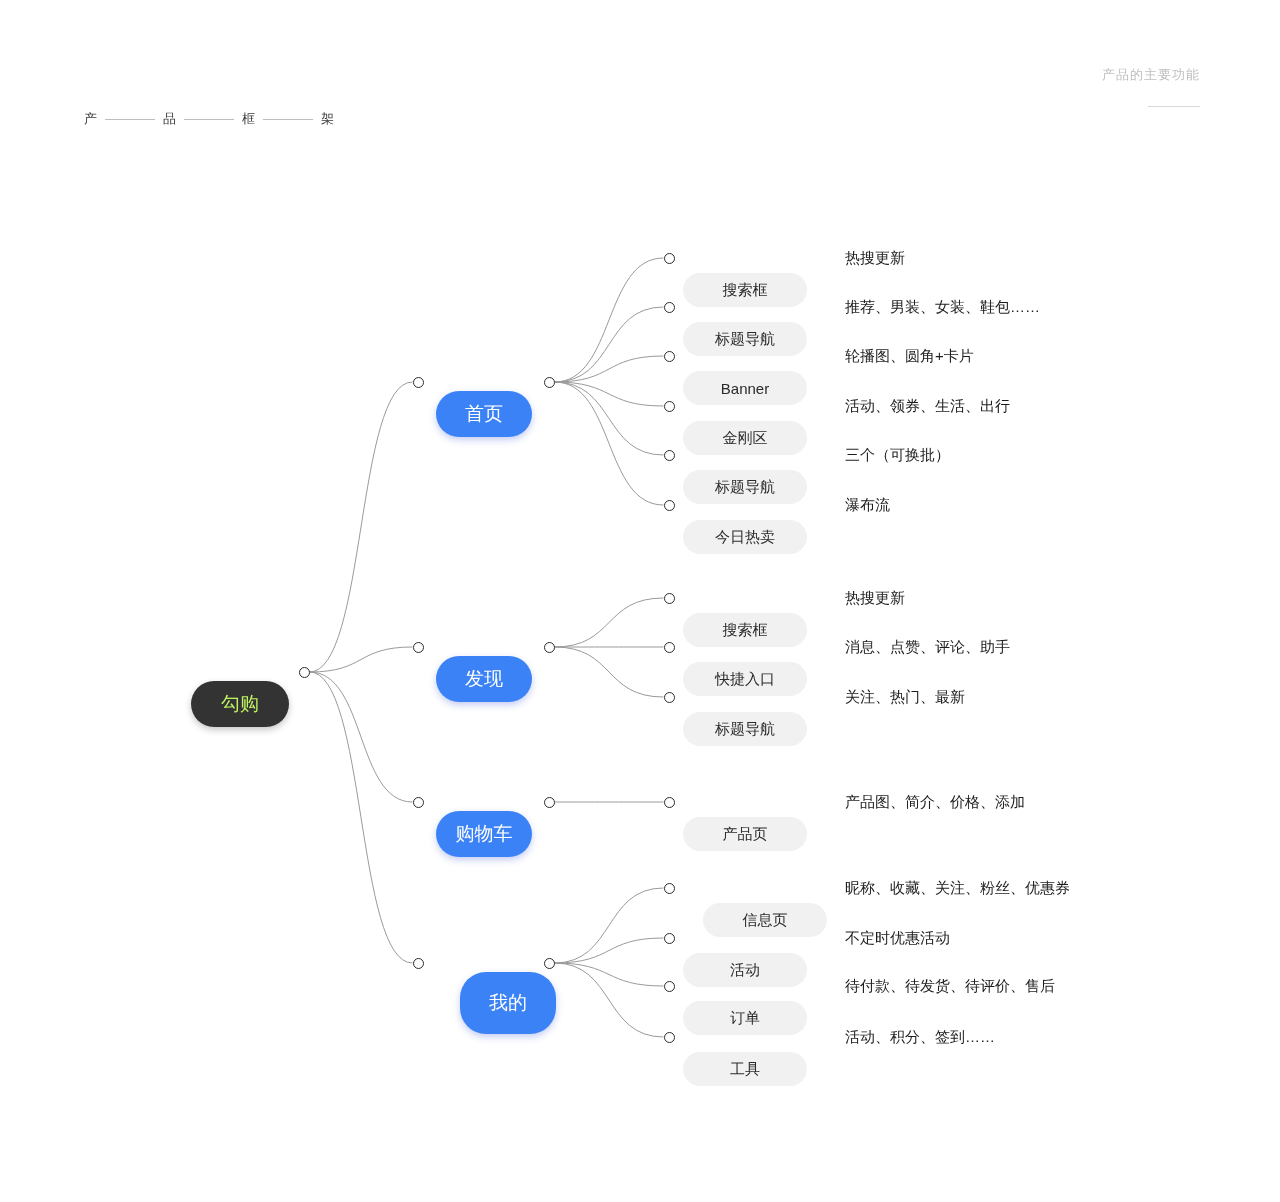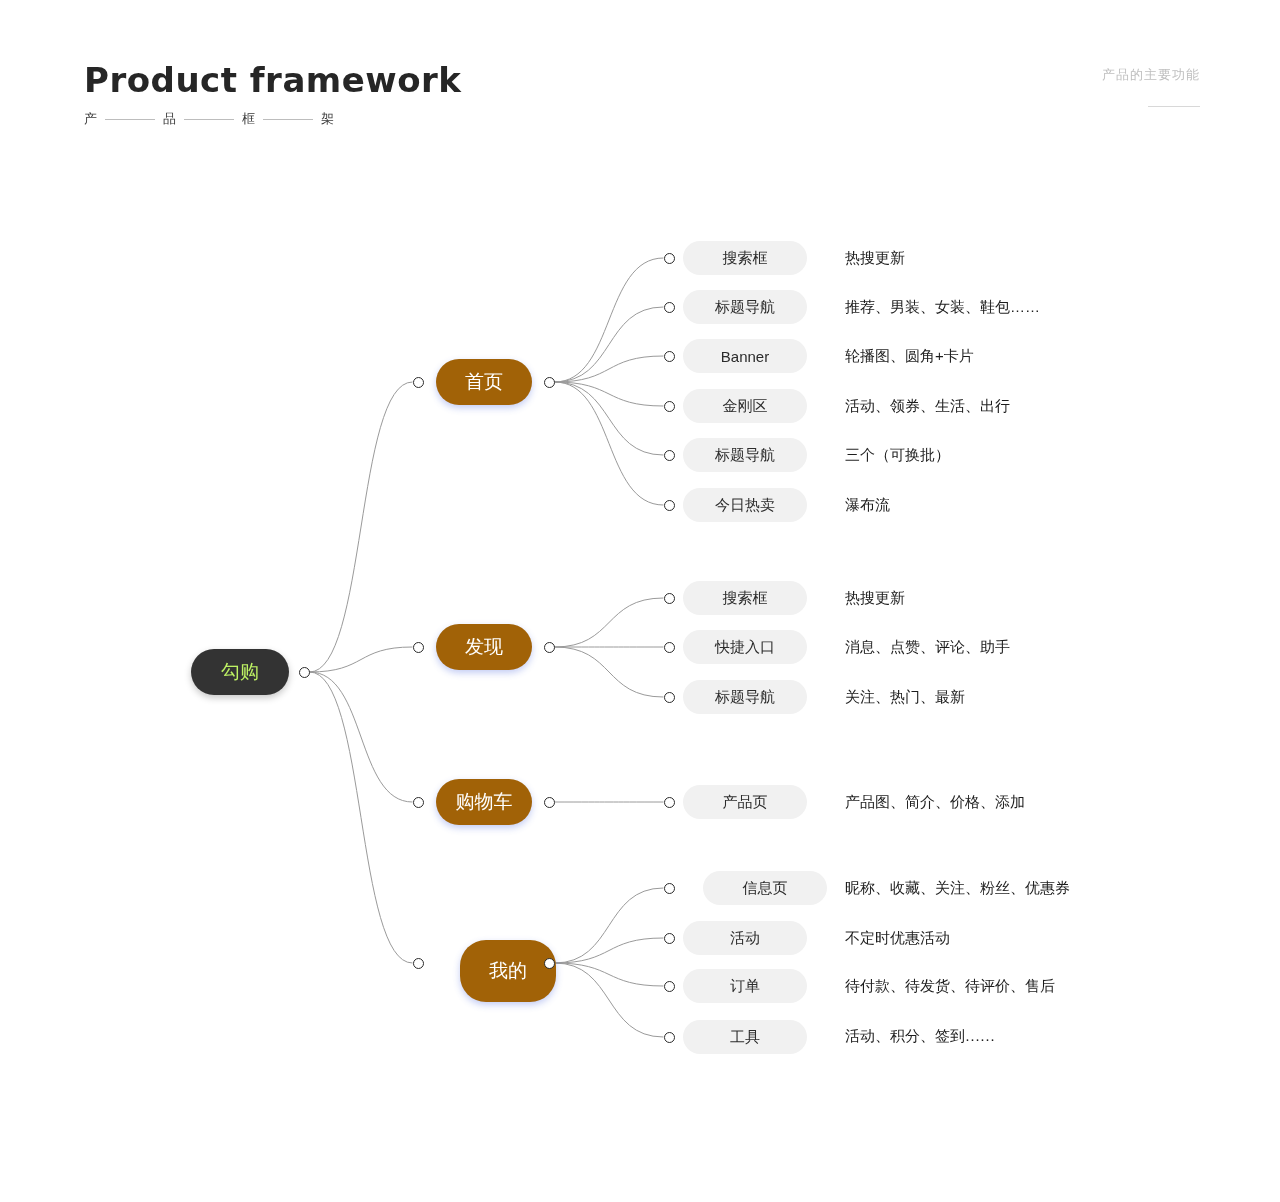--- a/index.html
+++ b/index.html
@@ -93,34 +93,35 @@
   }
 
   .node {
     position: absolute;
     box-sizing: border-box;
     display: flex;
     align-items: center;
     justify-content: center;
     white-space: nowrap;
     border-radius: 26px;
+    margin-top: 32px;
   }
 
   .node-root {
     width: 98px;
     height: 46px;
     background: #333333;
     color: #bef264;
     font-size: 19px;
     box-shadow: 0 3px 7px rgba(0,0,0,0.22);
   }
   .node-branch {
     width: 96px;
     height: 46px;
-    background: #a16207;
+    background: #3b82f6;
     color: #ffffff;
     font-size: 19px;
     box-shadow: 0 3px 7px rgba(60,90,220,0.30);
   }
   .node-leaf {
     width: 124px;
     height: 34px;
     background: #f1f1f1;
     color: #2b2b2b;
     font-size: 15px;
@@ -142,21 +143,20 @@
     font-size: 15px;
     color: #1d1d1d;
     white-space: nowrap;
     line-height: 1;
   }
 </style>
 </head>
 <body>
 
 <div id="header">
-  <div id="title-main">Product framework</div>
 
   <div id="title-sub">
     <span class="sub-char">产</span>
     <span class="sub-rule"></span>
     <span class="sub-char">品</span>
     <span class="sub-rule"></span>
     <span class="sub-char">框</span>
     <span class="sub-rule"></span>
     <span class="sub-char">架</span>
   </div>
@@ -237,15 +237,15 @@
       <div class="node node-leaf" style="left: 703px; top: 871px; width: 124px; height: 34px;">信息页</div>
       <div class="desc" style="left: 845px; top: 880px;">昵称、收藏、关注、粉丝、优惠券</div>
       <div class="dot" style="left: 663.5px; top: 932.5px;"></div>
       <div class="node node-leaf" style="left: 683px; top: 921px; width: 124px; height: 34px;">活动</div>
       <div class="desc" style="left: 845px; top: 930px;">不定时优惠活动</div>
       <div class="dot" style="left: 663.5px; top: 980.5px;"></div>
       <div class="node node-leaf" style="left: 683px; top: 969px; width: 124px; height: 34px;">订单</div>
       <div class="desc" style="left: 845px; top: 978px;">待付款、待发货、待评价、售后</div>
       <div class="dot" style="left: 663.5px; top: 1031.5px;"></div>
       <div class="node node-leaf" style="left: 683px; top: 1020px; width: 124px; height: 34px;">工具</div>
-      <div class="desc" style="left: 845px; top: 1029px; font-family: Liberation Serif, serif;">活动、积分、签到……</div>
+      <div class="desc" style="left: 845px; top: 1029px;">活动、积分、签到……</div>
     </div>
 </div>
 
 </body></html>

